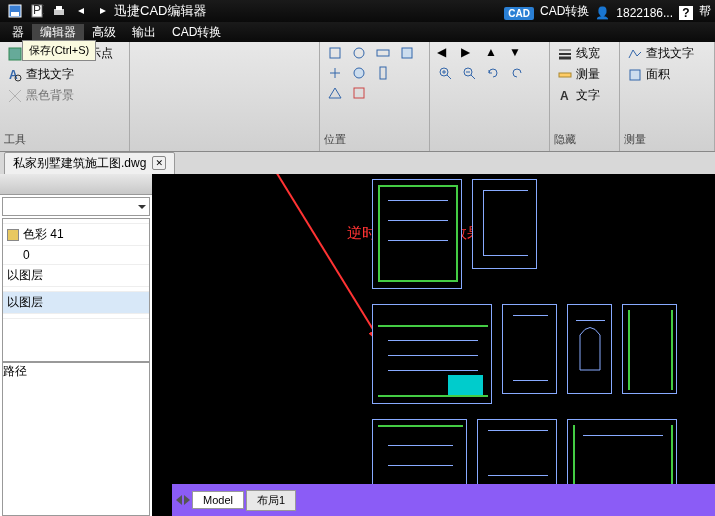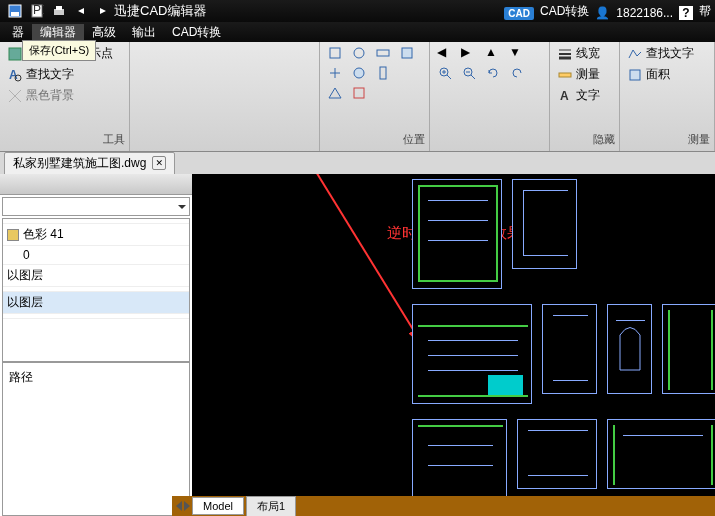--- a/index.html
+++ b/index.html
@@ -8,44 +8,44 @@
 .titlebar .tb-icon{width:18px;height:18px;display:flex;align-items:center;justify-content:center;margin:0 2px;cursor:pointer}
 .titlebar .title{flex:1;text-align:left;color:#fff;font-size:13px}
 .titlebar .right{display:flex;align-items:flex-end;gap:6px}
 .cad-badge{background:#2a7fd4;color:#fff;padding:1px 4px;border-radius:2px;font-size:10px;font-weight:bold}
 .menubar{height:20px;background:linear-gradient(#1a1a1a,#0a0a0a);display:flex;align-items:center;color:#fff;padding:0 4px}
 .menubar .menu-item{padding:0 8px;cursor:pointer}
 .tooltip{position:absolute;left:22px;top:40px;background:#fafae0;border:1px solid #888;padding:2px 6px;color:#000;font-size:11px;z-index:100}
 .ribbon{height:110px;background:linear-gradient(#e8e8e8,#d0d0d0);border-bottom:1px solid #888;display:flex}
 .ribbon-group{border-right:1px solid #aaa;display:flex;flex-direction:column;padding:2px 4px}
 .ribbon-group .rg-body{flex:1;display:flex;flex-direction:column;gap:2px}
-.ribbon-group .rg-label{text-align:right;color:#444;font-size:11px;padding:2px 0}
+.ribbon-group .rg-label{text-align:left;color:#444;font-size:11px;padding:2px 0}
 .rbtn{display:flex;align-items:center;gap:3px;padding:1px 3px;cursor:pointer;white-space:nowrap}
 .rbtn.highlighted{border:1px solid #e8a23c;background:#fdf3e0;border-radius:2px}
 .ico{width:16px;height:16px;display:inline-block;flex-shrink:0}
 .row{display:flex;gap:2px}
 .filetab-bar{height:22px;background:#d8d8d8;display:flex;align-items:center;padding:2px 4px}
 .filetab{background:#f0f0f0;border:1px solid #999;padding:2px 8px;display:flex;align-items:center;gap:6px;border-radius:2px 2px 0 0}
 .filetab .close{width:14px;height:14px;border:1px solid #888;border-radius:2px;display:flex;align-items:center;justify-content:center;font-size:9px;cursor:pointer}
 .workspace{position:absolute;left:0;top:174px;right:0;bottom:0;display:flex}
-.side-panel{width:192px;background:#fff;display:flex;flex-direction:column}
+.side-panel{width:152px;background:#fff;display:flex;flex-direction:column}
 .side-top{height:22px;background:linear-gradient(#e8e8e8,#c8c8c8);border-bottom:1px solid #999}
 .side-drop{height:20px;border:1px solid #999;margin:2px;background:#fff;display:flex;align-items:center;justify-content:flex-end;padding:0 3px}
 .side-list{border:1px solid #999;margin:0 2px;height:150px;overflow:auto;background:#fff}
 .side-row{display:flex;align-items:center;padding:2px 4px;gap:4px;border-bottom:1px solid #eee}
 .side-row .swatch{width:12px;height:12px;background:#e8c860;border:1px solid #888}
 .side-row.sel{background:#d8e8f8}
-.side-path{border:1px solid #999;margin:0 2px;height:160px;background:#fff;padding:6px}
+.side-path{border:1px solid #999;margin:0 2px;height:160px;background:#fff;}
 .canvas{flex:1;background:#000;position:relative;overflow:hidden}
 .annot{position:absolute;left:195px;top:50px;color:#f33;font-size:15px}
 .arrow-svg{position:absolute;left:40px;top:-120px;pointer-events:none}
 .drawing{position:absolute;background:#000;border:1px solid #8af}
 .drawing .dline{position:absolute;background:#8af}
 .drawing .gline{position:absolute;background:#4c4}
-.bottom-tabs{position:absolute;left:172px;bottom:0;height:20px;background:#a16207;display:flex;align-items:center;padding:0 4px;gap:2px;right:0}
+.bottom-tabs{position:absolute;left:172px;bottom:0;height:32px;background:#8b5cf6;display:flex;align-items:center;padding:0 4px;gap:2px;right:0}
 .btab{padding:2px 10px;background:#e8e8e8;border:1px solid #999;font-size:11px;cursor:pointer}
 .btab.active{background:#fff}
 .tri{width:0;height:0;border-style:solid;display:inline-block}
 </style>
 </head>
 <body>
 
 <div class="titlebar">
   <span class="tb-icon">
       <svg width="14" height="14">

